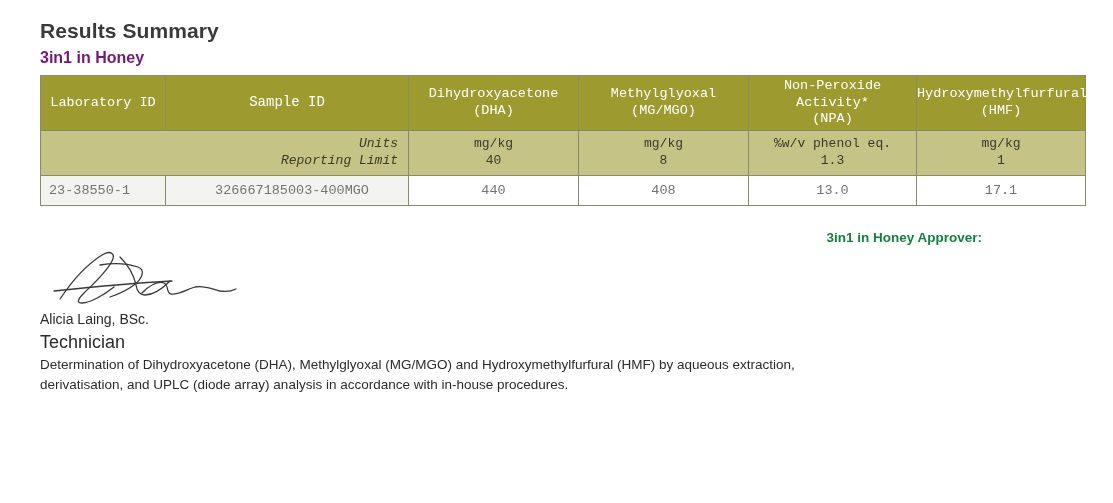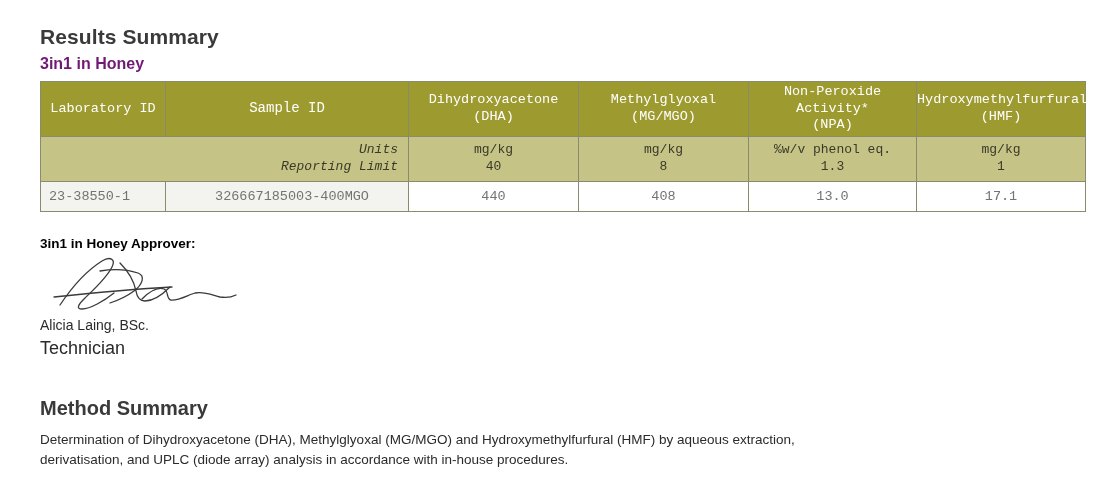--- a/index.html
+++ b/index.html
@@ -12,21 +12,21 @@
     background: #ffffff;
     font-family: "Liberation Sans", sans-serif;
     color: #2b2b2b;
     overflow: hidden;
   }
   .page {
     position: relative;
     width: 1010px;
     height: 503px;
     box-sizing: border-box;
-    padding: 25px 28px 0 40px;
+    padding: 19px 28px 0 40px;
   }
   .results-title {
     font-size: 21px;
     font-weight: bold;
     color: #3a3a3a;
     letter-spacing: 0.1px;
     margin: 0 0 6px 0;
   }
   .subtitle {
     font-size: 16px;
@@ -91,23 +91,24 @@
     padding-left: 8px;
   }
   .data-row td.sampleid {
     background: #f3f3ef;
     text-align: center;
     padding-left: 10px;
   }
   .approver-label {
     font-size: 13.5px;
     font-weight: bold;
-    color: #000000;
+    color: #15803d;
     margin-top: 24px;
     margin-bottom: 2px;
+    text-align: right;
   }
   .signature-wrap {
     height: 62px;
     width: 250px;
     position: relative;
     margin-left: 2px;
   }
   .signer-name {
     font-size: 14px;
     color: #2b2b2b;
@@ -232,19 +233,18 @@
         <path d="M78 10 C86 18, 92 28, 94 38 C95 44, 97 48, 103 48 C112 48, 122 40, 128 34"></path>
         <path d="M100 46 C108 38, 116 34, 122 36 C127 38, 124 46, 129 47 C136 48, 146 42, 153 40 C162 38, 170 42, 178 44 C184 45, 190 44, 194 42"></path>
         <path d="M12 44 C40 41, 90 36, 130 34"></path>
       </g>
     </svg>
   </div>
 
   <div class="signer-name">Alicia Laing, BSc.</div>
   <div class="signer-role">Technician</div>
 
-  <div class="method-title">Method Summary</div>
 
   <div class="method-row">
     <div class="method-desc">Determination of Dihydroxyacetone (DHA), Methylglyoxal (MG/MGO) and Hydroxymethylfurfural (HMF) by aqueous extraction, derivatisation, and UPLC (diode array) analysis in accordance with in-house procedures.</div>
   </div>
 
 </div>
 
 </body></html>

